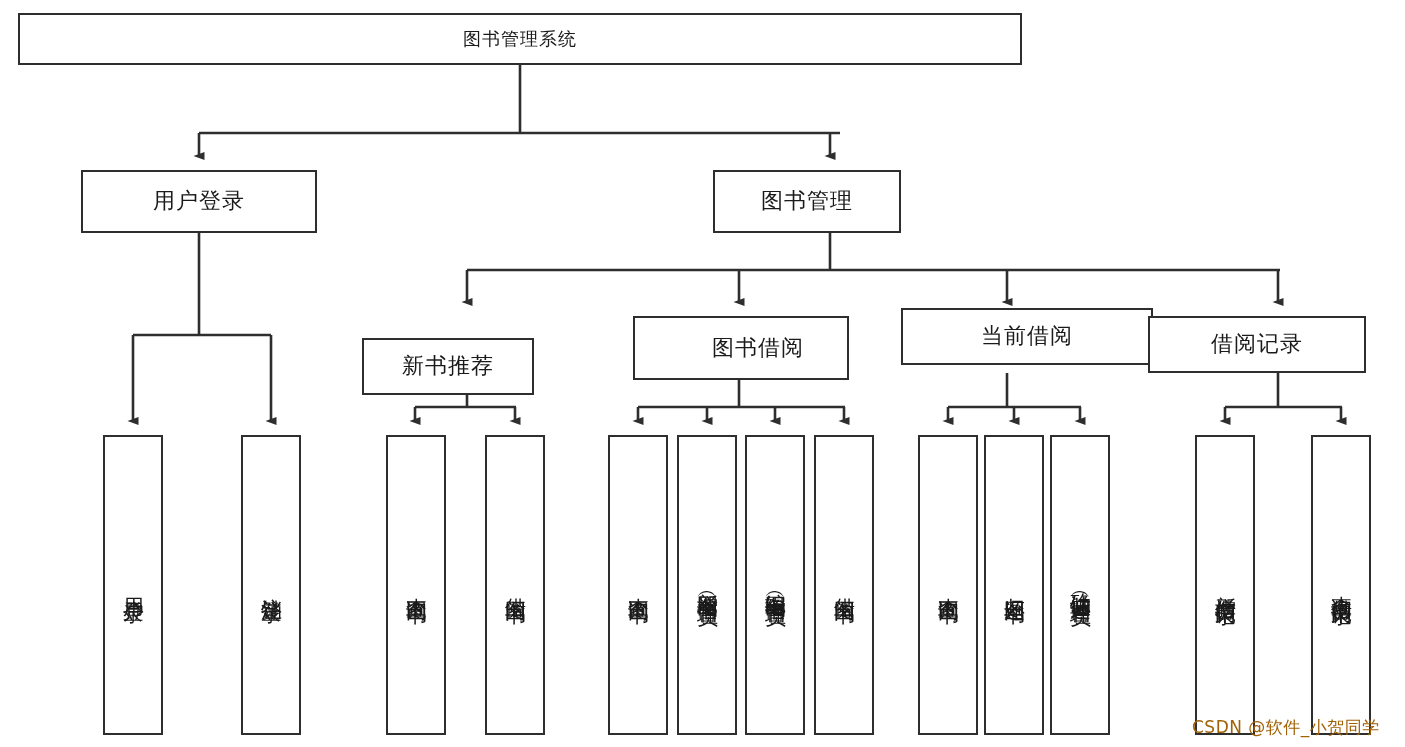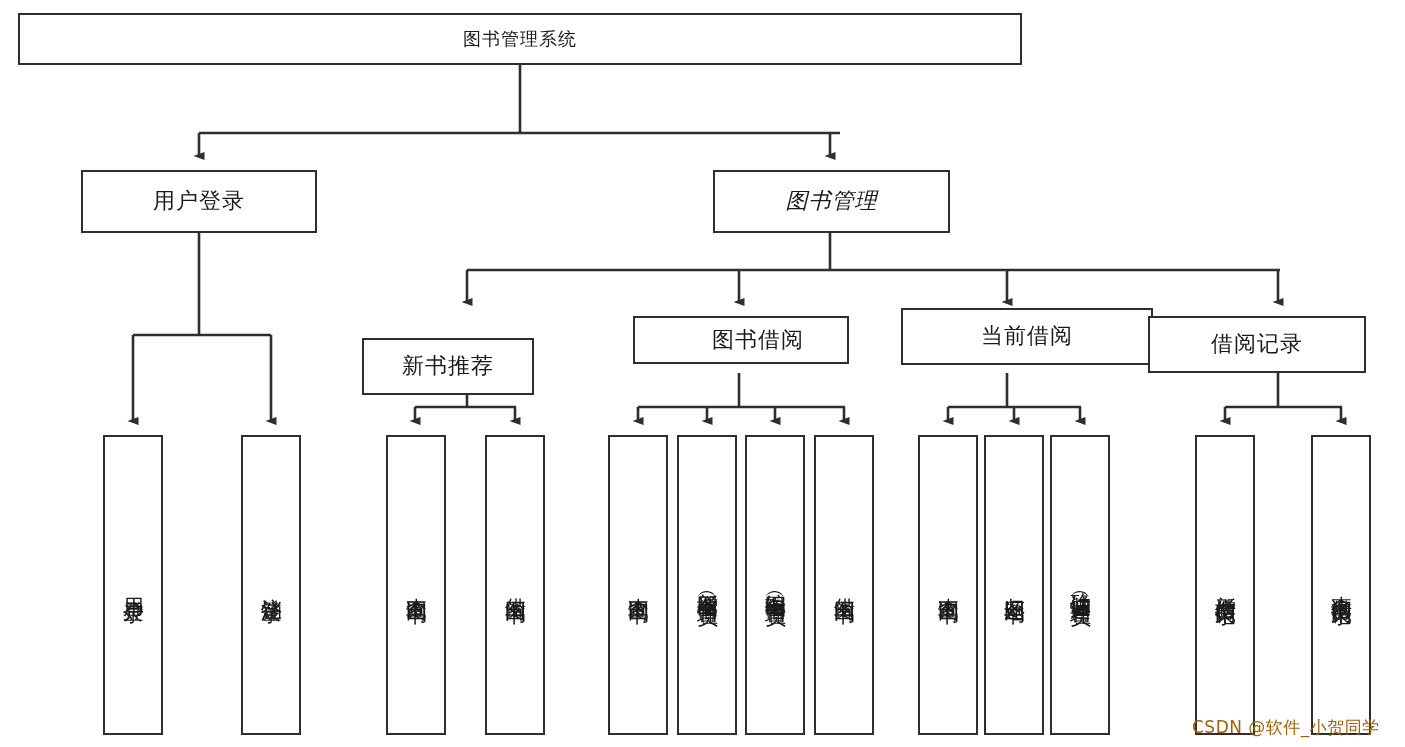--- a/index.html
+++ b/index.html
@@ -122,28 +122,28 @@
     </g>
   </svg>
 
   <div class="node root horiz" style="left:18px; top:13px; width:1004px; height:52px;">
     <span>图书管理系统</span>
   </div>
 
   <div class="node horiz" style="left:81px; top:170px; width:236px; height:63px;">
     <span>用户登录</span>
   </div>
-  <div class="node horiz" style="left:713px; top:170px; width:237px; height:63px;font-style:italic;">
+  <div class="node horiz" style="left:713px; top:170px; width:188px; height:63px;">
     <span>图书管理</span>
   </div>
 
   <div class="node horiz" style="left:362px; top:316px; width:172px; height:57px;margin-top:22px;">
     <span>新书推荐</span>
   </div>
-  <div class="node horiz" style="left:633px; top:316px; width:216px; height:48px;padding-left:34px;">
+  <div class="node horiz" style="left:633px; top:316px; width:216px; height:64px;padding-left:34px;">
     <span>图书借阅</span>
   </div>
   <div class="node horiz" style="left:901px; top:308px; width:252px; height:57px;">
     <span>当前借阅</span>
   </div>
   <div class="node horiz" style="left:1148px; top:316px; width:218px; height:57px;">
     <span>借阅记录</span>
   </div>
 
   <div class="node leaf" style="left:103px; top:435px; width:60px; height:300px;">

